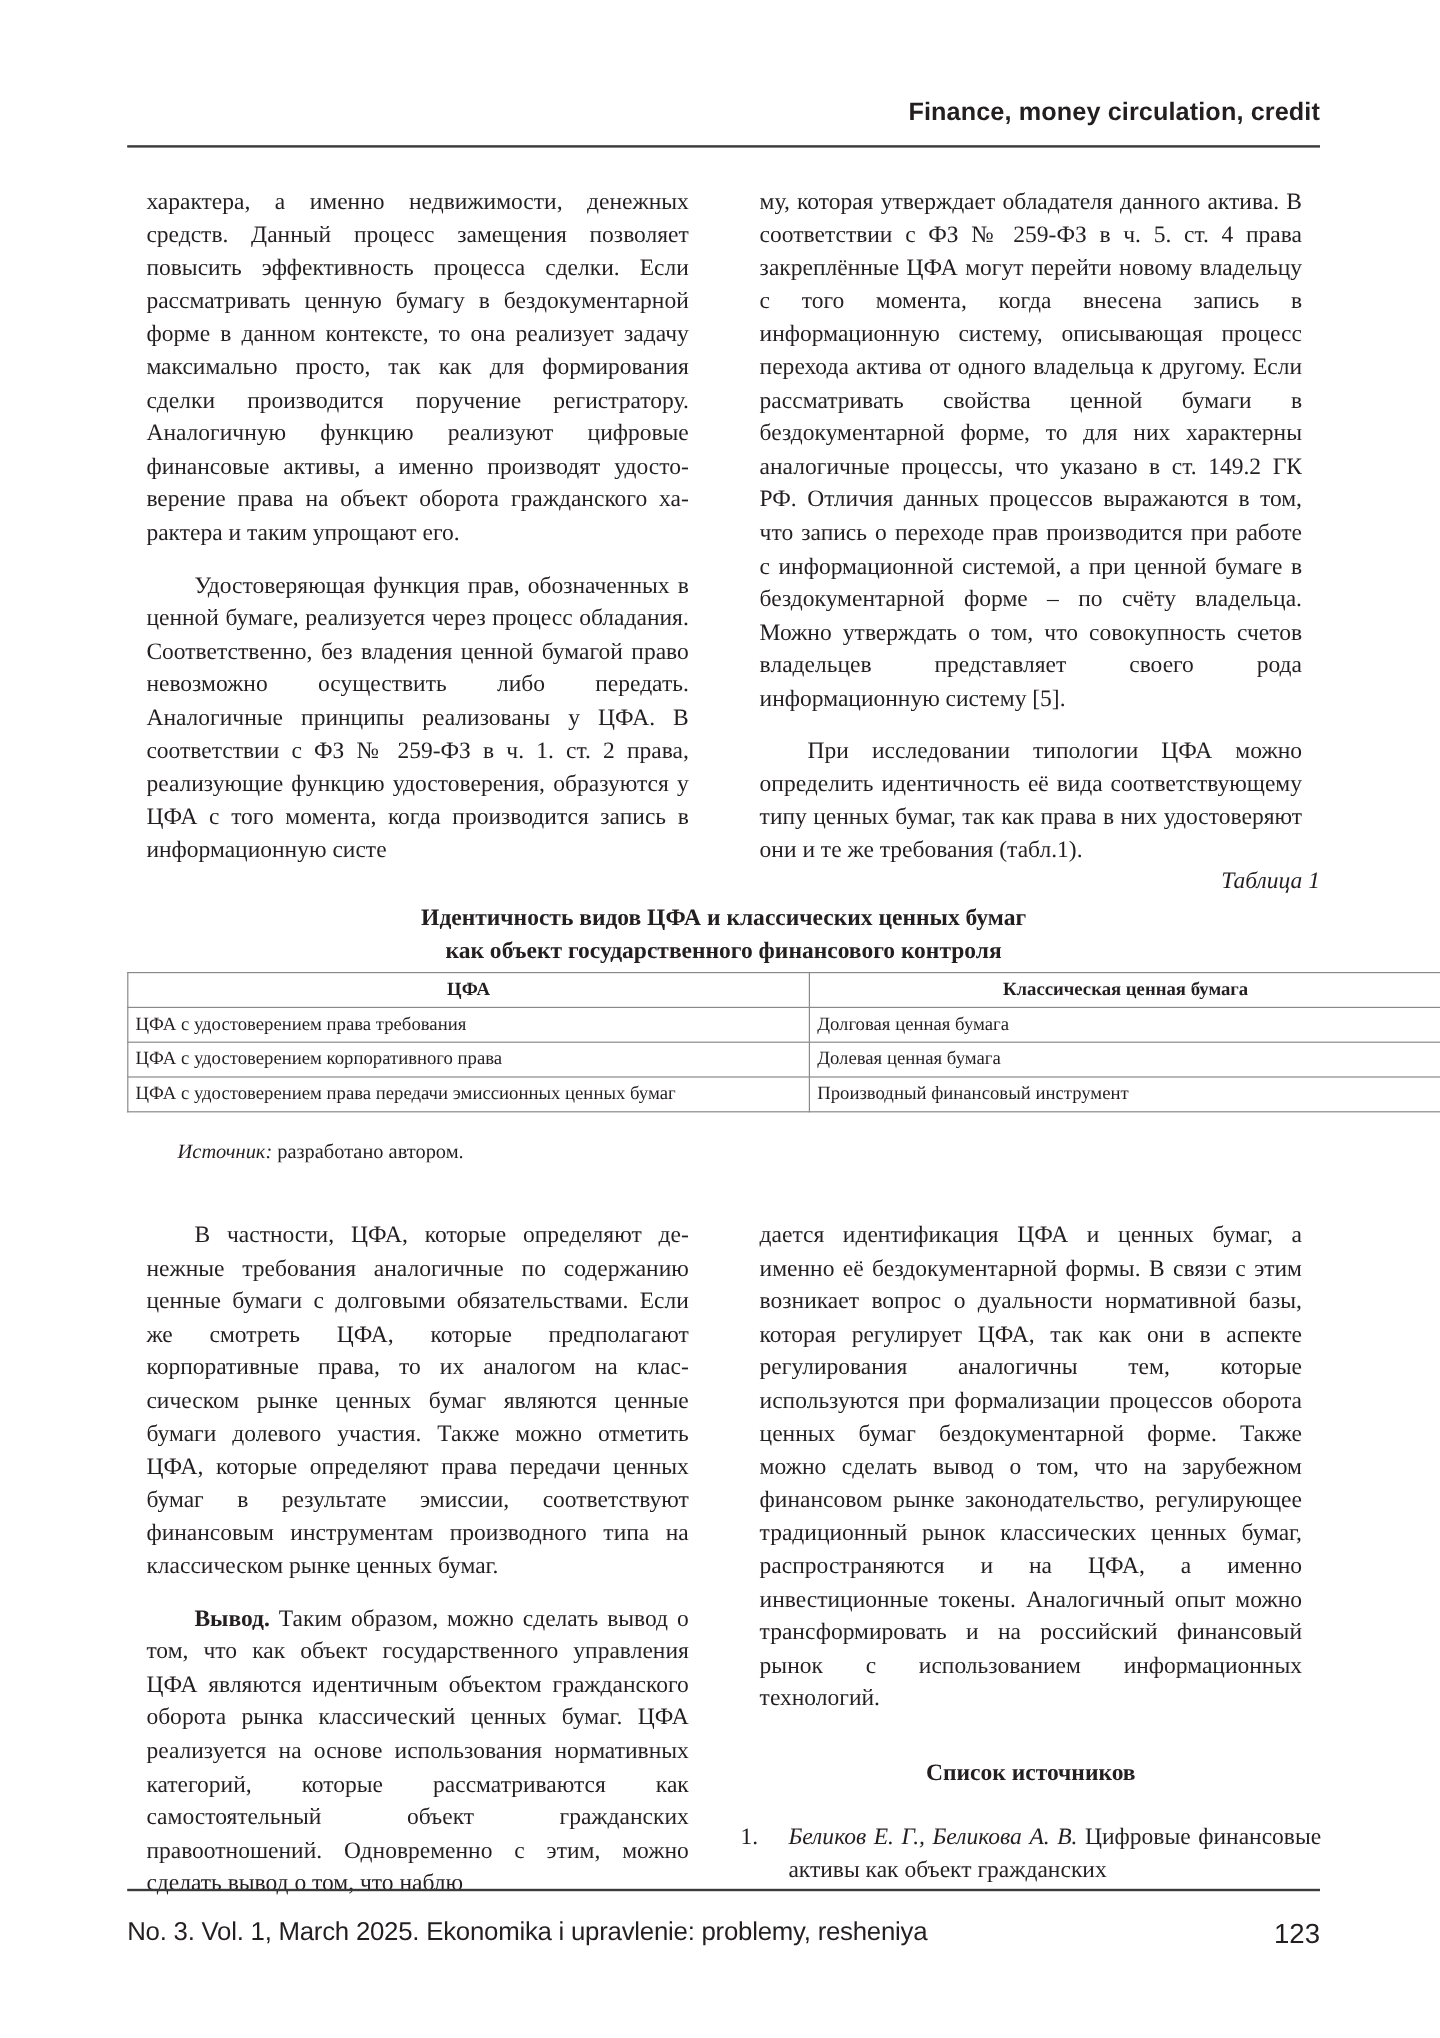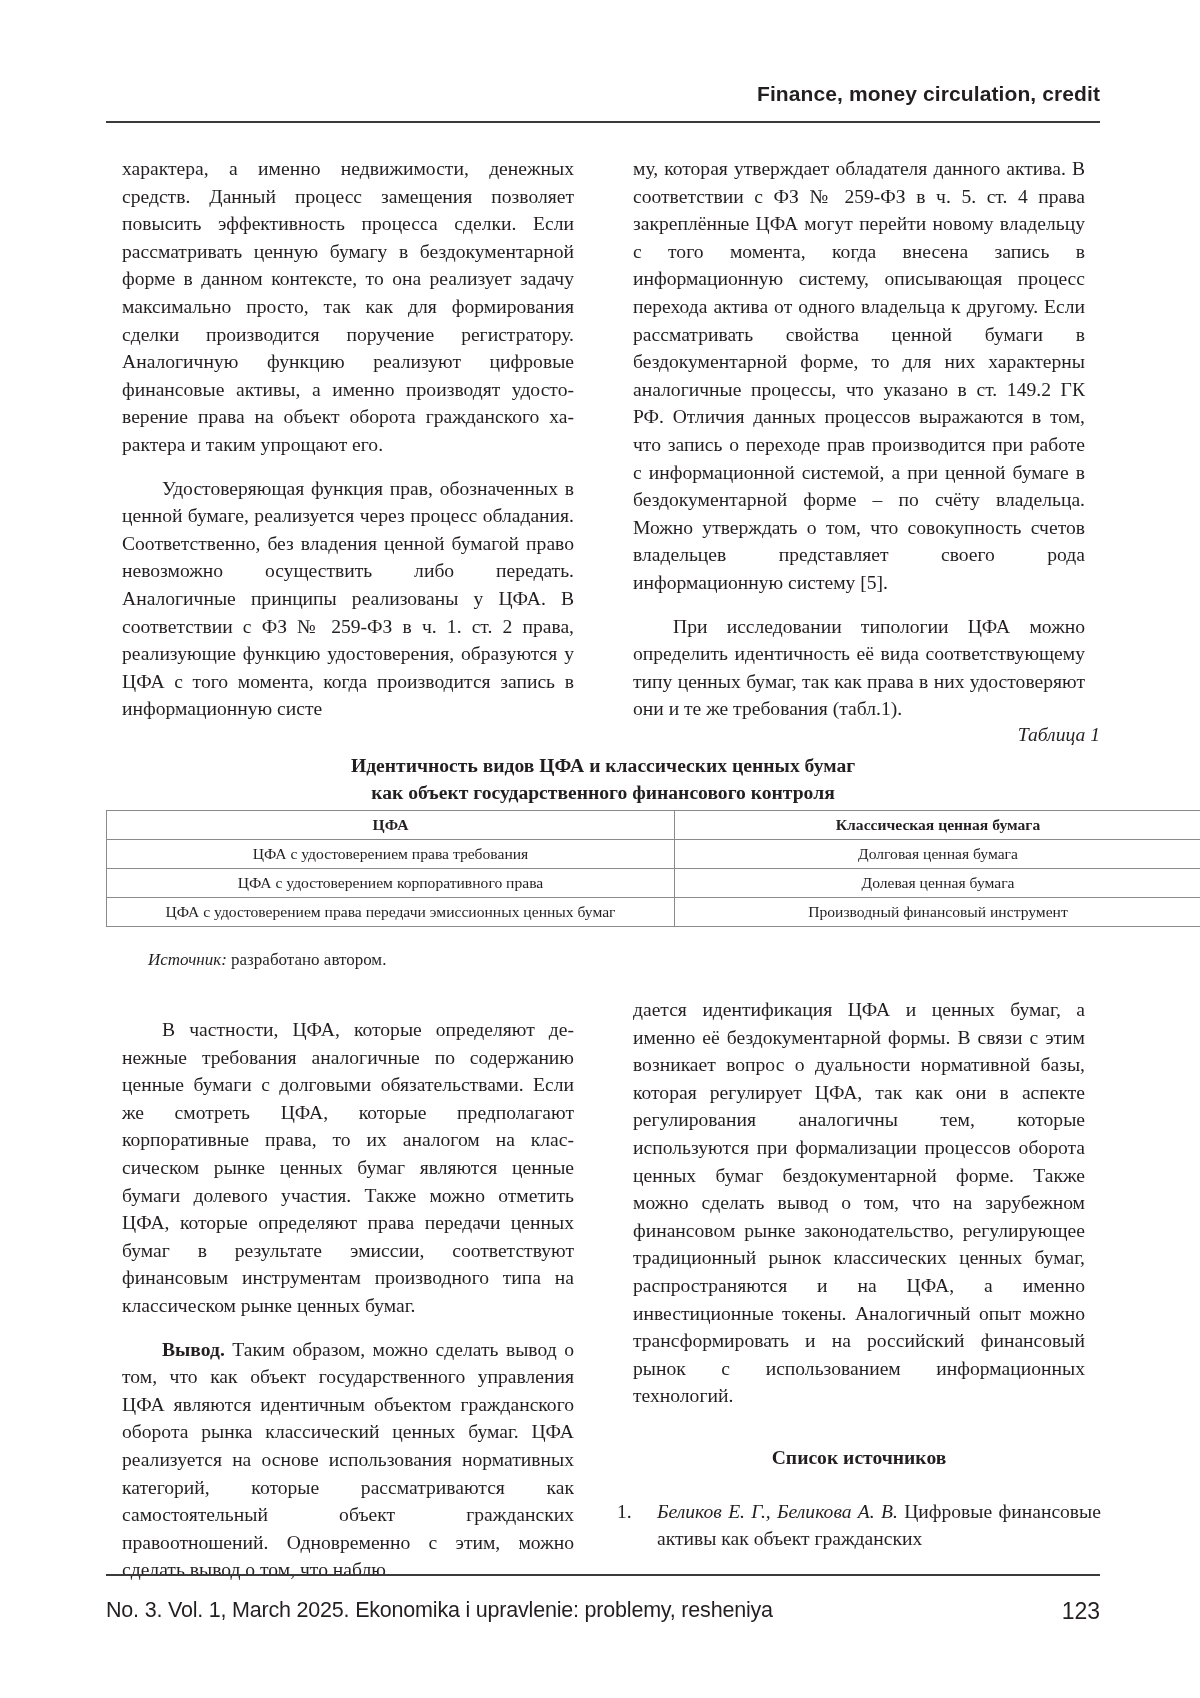--- a/index.html
+++ b/index.html
@@ -16,39 +16,39 @@
 
     .col {
       position: absolute; width: 484px; font-size: 19.6px; line-height: 27.6px;
       text-align: justify; hyphens: manual;
     }
     .col p { margin: 16px; }
     .col p.ind { text-indent: 40px; }
     .col-left-top { left: 106px; top: 139px; }
     .col-right-top { left: 617px; top: 139px; }
     .col-left-bot { left: 106px; top: 1000px; }
-    .col-right-bot { left: 617px; top: 980px; }
+    .col-right-bot { left: 617px; top: 1000px; }
 
     .table-label {
       position: absolute; top: 724px; left: 106px; width: 994px; text-align: right;
       font-size: 19.6px; font-style: italic;
     }
     .table-title {
       position: absolute; top: 752px; left: 106px; width: 994px; text-align: center;
       font-size: 19.6px; font-weight: bold; line-height: 27px;
     }
     table.cmp {
       position: absolute; top: 810px; left: 106px; width: 1096px;
       border-collapse: collapse; font-size: 15.6px;
     }
     table.cmp th, table.cmp td {
       border: 1px solid #8a8a8a; padding: 0 6px; height: 28px; vertical-align: middle;
     }
     table.cmp th { font-weight: bold; text-align: center; }
-    table.cmp td { text-align: center; }
+    table.cmp td { text-align: left; }
     table.cmp .c1 { width: 555px; }
 
     .source-note {
       position: absolute; top: 950px; left: 148px; font-size: 17px;
     }
     .source-note i { font-style: italic; }
 
     .refs-heading {
       text-align: center; font-weight: bold; margin: 34px 0 26px 0 !important;
     }

